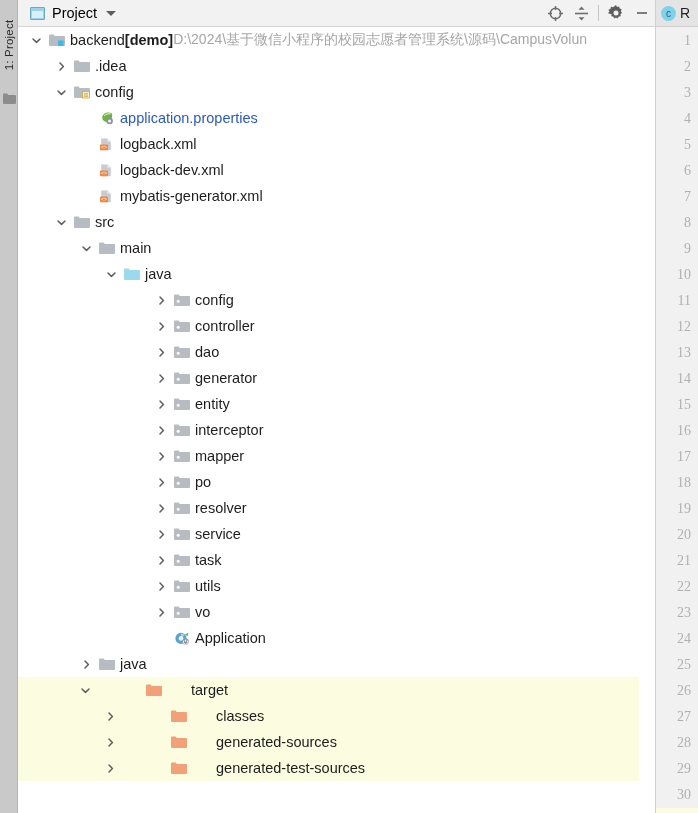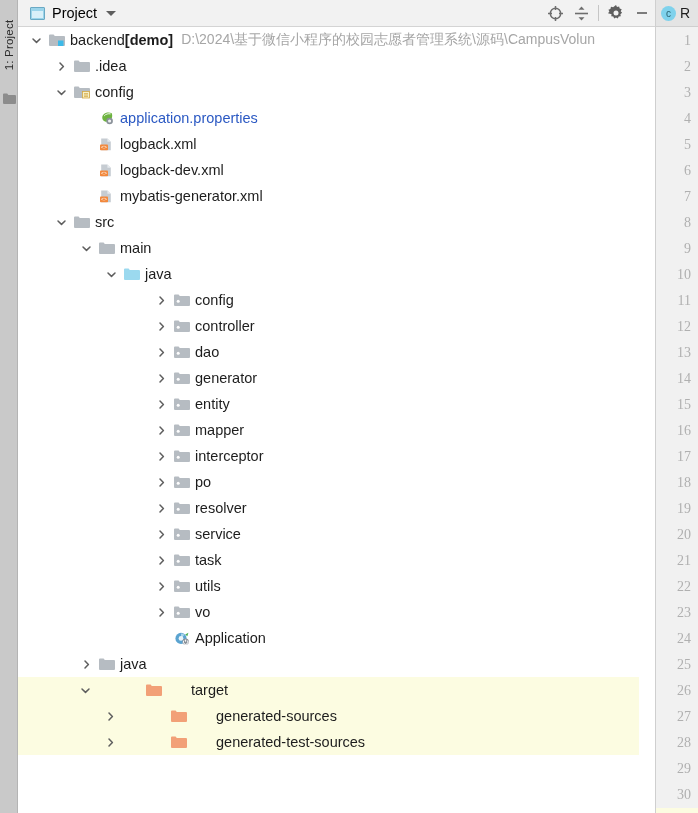--- a/index.html
+++ b/index.html
@@ -76,21 +76,21 @@
   .row.excluded { background: #fcfce1; gap: 24px; }
   .arrow {
     width: 13px; height: 26px; flex: 0 0 13px;
     display: flex; align-items: center; justify-content: center;
   }
   .arrow.empty { visibility: hidden; }
   .ic { flex: 0 0 auto; display: flex; align-items: center; margin-right: 5px; }
   .label { font-size: 14.5px; color: #1d1d1d; }
   .label.blue { color: #2b59c3; }
   .path {
-    font-size: 14px; color: #a6a6a6; margin-left: 8px;
+    font-size: 14px; color: #a6a6a6; 
   }
 
   
   .scroll-track {
     position: absolute; right: 0; top: 27px;
     width: 11px; height: 786px; background: #ffffff;
   }
   .scroll-thumb {
     position: absolute; right: 1px; top: 29px;
     width: 9px; height: 712px; background: #e0e0e0; border-radius: 1px;
@@ -415,37 +415,37 @@
               <path d="M4 2l3.4 3.5L4 9" fill="none" stroke="#5e5e5e" stroke-width="1.5" stroke-linecap="round" stroke-linejoin="round"></path>
             </svg>
           </span>
           <span style="flex: 0 0 6px;"></span>
           <span class="ic">
             <svg width="16" height="13" viewBox="0 0 16 13">
               <path d="M0 1.6A1 1 0 011 .6h3.6l1.2 1.5H15a1 1 0 011 1V11a1 1 0 01-1 1H1a1 1 0 01-1-1z" fill="#b6bcc2"></path>
               <circle cx="4.2" cy="7.2" r="1.5" fill="#fdfdfd"></circle>
             </svg>
           </span>
+          <span class="label">interceptor</span>
+        </div>
+        <div class="row">
+          <span style="flex: 0 0 137px;"></span>
+          <span class="arrow">
+            <svg width="11" height="11" viewBox="0 0 11 11">
+              <path d="M4 2l3.4 3.5L4 9" fill="none" stroke="#5e5e5e" stroke-width="1.5" stroke-linecap="round" stroke-linejoin="round"></path>
+            </svg>
+          </span>
+          <span style="flex: 0 0 6px;"></span>
+          <span class="ic">
+            <svg width="16" height="13" viewBox="0 0 16 13">
+              <path d="M0 1.6A1 1 0 011 .6h3.6l1.2 1.5H15a1 1 0 011 1V11a1 1 0 01-1 1H1a1 1 0 01-1-1z" fill="#b6bcc2"></path>
+              <circle cx="4.2" cy="7.2" r="1.5" fill="#fdfdfd"></circle>
+            </svg>
+          </span>
           <span class="label">mapper</span>
-        </div>
-        <div class="row">
-          <span style="flex: 0 0 137px;"></span>
-          <span class="arrow">
-            <svg width="11" height="11" viewBox="0 0 11 11">
-              <path d="M4 2l3.4 3.5L4 9" fill="none" stroke="#5e5e5e" stroke-width="1.5" stroke-linecap="round" stroke-linejoin="round"></path>
-            </svg>
-          </span>
-          <span style="flex: 0 0 6px;"></span>
-          <span class="ic">
-            <svg width="16" height="13" viewBox="0 0 16 13">
-              <path d="M0 1.6A1 1 0 011 .6h3.6l1.2 1.5H15a1 1 0 011 1V11a1 1 0 01-1 1H1a1 1 0 01-1-1z" fill="#b6bcc2"></path>
-              <circle cx="4.2" cy="7.2" r="1.5" fill="#fdfdfd"></circle>
-            </svg>
-          </span>
-          <span class="label">interceptor</span>
         </div>
         <div class="row">
           <span style="flex: 0 0 137px;"></span>
           <span class="arrow">
             <svg width="11" height="11" viewBox="0 0 11 11">
               <path d="M4 2l3.4 3.5L4 9" fill="none" stroke="#5e5e5e" stroke-width="1.5" stroke-linecap="round" stroke-linejoin="round"></path>
             </svg>
           </span>
           <span style="flex: 0 0 6px;"></span>
           <span class="ic">
@@ -575,20 +575,35 @@
               <path d="M2 4l3.5 3.4L9 4" fill="none" stroke="#5e5e5e" stroke-width="1.5" stroke-linecap="round" stroke-linejoin="round"></path>
             </svg>
           </span>
           <span style="flex: 0 0 6px;"></span>
           <span class="ic">
             <svg width="16" height="13" viewBox="0 0 16 13">
               <path d="M0 1.6A1 1 0 011 .6h3.6l1.2 1.5H15a1 1 0 011 1V11a1 1 0 01-1 1H1a1 1 0 01-1-1z" fill="#f2a077"></path>
             </svg>
           </span>
           <span class="label">target</span>
+        </div>
+        <div class="row excluded">
+          <span style="flex: 0 0 62px;"></span>
+          <span class="arrow">
+            <svg width="11" height="11" viewBox="0 0 11 11">
+              <path d="M4 2l3.4 3.5L4 9" fill="none" stroke="#5e5e5e" stroke-width="1.5" stroke-linecap="round" stroke-linejoin="round"></path>
+            </svg>
+          </span>
+          <span style="flex: 0 0 6px;"></span>
+          <span class="ic">
+            <svg width="16" height="13" viewBox="0 0 16 13">
+              <path d="M0 1.6A1 1 0 011 .6h3.6l1.2 1.5H15a1 1 0 011 1V11a1 1 0 01-1 1H1a1 1 0 01-1-1z" fill="#f2a077"></path>
+            </svg>
+          </span>
+          <span class="label">classes</span>
         </div>
         <div class="row excluded">
           <span style="flex: 0 0 62px;"></span>
           <span class="arrow">
             <svg width="11" height="11" viewBox="0 0 11 11">
               <path d="M4 2l3.4 3.5L4 9" fill="none" stroke="#5e5e5e" stroke-width="1.5" stroke-linecap="round" stroke-linejoin="round"></path>
             </svg>
           </span>
           <span style="flex: 0 0 6px;"></span>
           <span class="ic">

